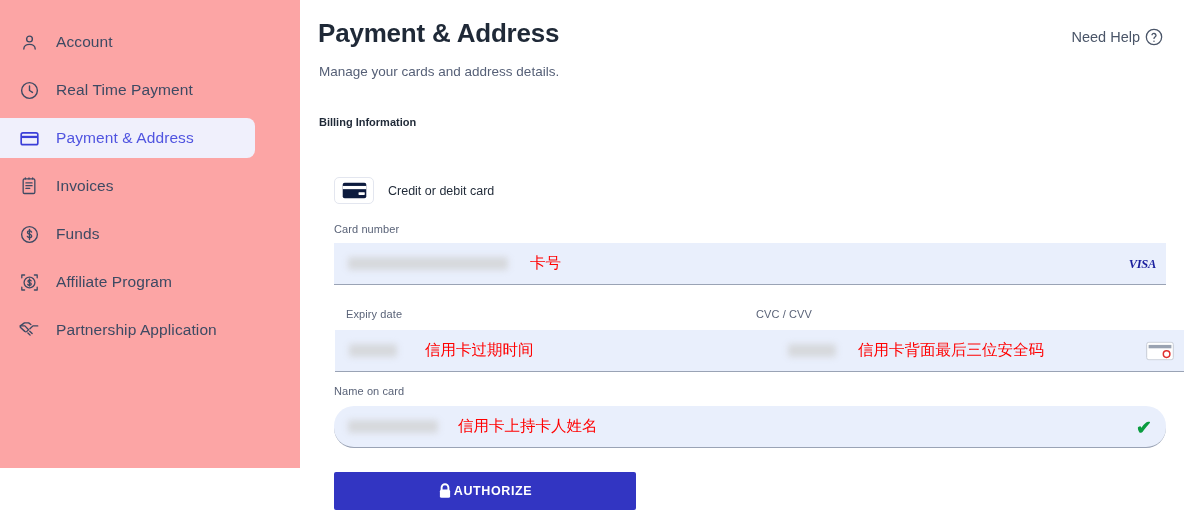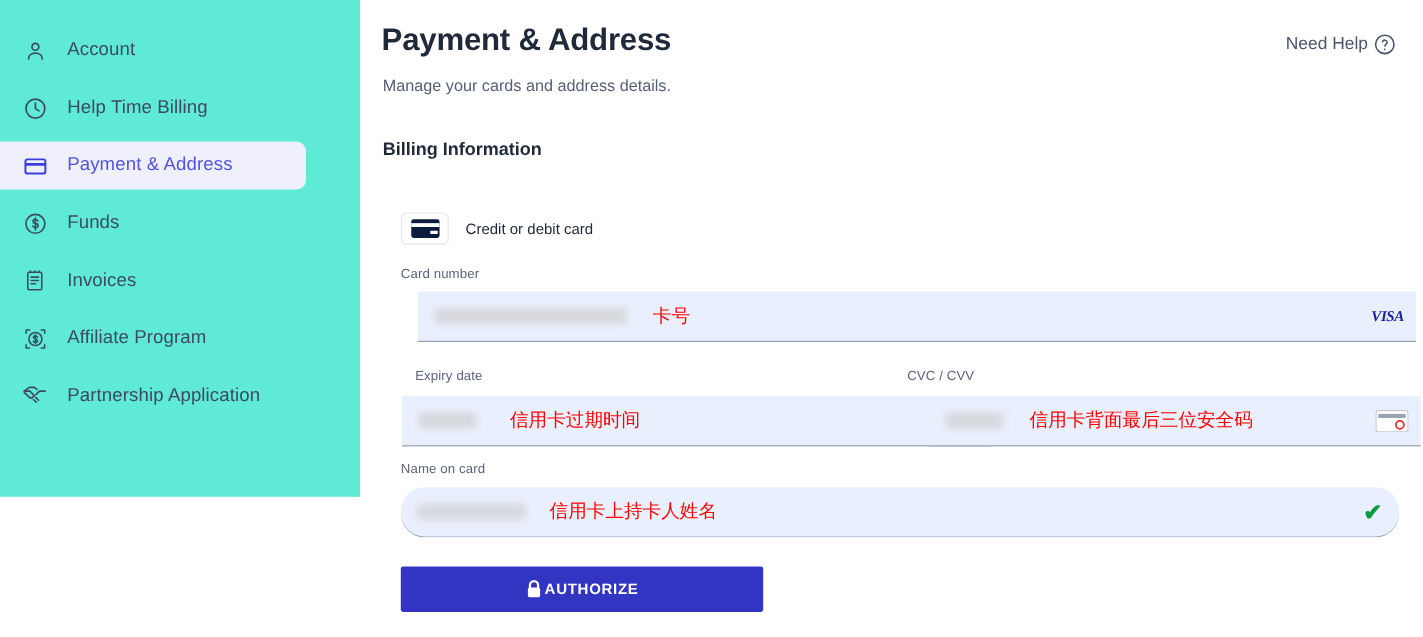--- a/index.html
+++ b/index.html
@@ -19,22 +19,22 @@
     height: 531px;
     background: #ffffff;
   }
 
   
   #sidebar {
     position: absolute;
     left: 0;
     top: 0;
     width: 300px;
-    height: 414px;
-    background: #5eead4;
+    height: 468px;
+    background: #fca5a5;
     padding-top: 22px;
   }
 
   .nav-item {
     position: relative;
     display: flex;
     align-items: center;
     height: 40px;
     margin: 0 45px 8px 0;
     padding-left: 18px;
@@ -106,21 +106,21 @@
     width: 20px;
     height: 20px;
     color: #4a5568;
     display: flex;
   }
 
   #section-title {
     position: absolute;
     left: 1px;
     top: 116px;
-    font-size: 15px;
+    font-size: 11px;
     font-weight: bold;
     color: #1f2937;
   }
 
   
   #card-type-row {
     position: absolute;
     left: 16px;
     top: 177px;
     display: flex;
@@ -173,21 +173,21 @@
   .check {
     position: absolute;
     color: #0a9c3f;
     font-size: 19px;
     font-weight: bold;
     line-height: 1;
   }
 
   
   #lbl-card-number { left: 16px; top: 223px; }
-  #fld-card-number { left: 16px; top: 243px; width: 832px; height: 42px; margin-left: 14px; }
+  #fld-card-number { left: 16px; top: 243px; width: 832px; height: 42px; }
   #fld-card-number .blur-block { width: 160px; height: 13px; margin-left: 14px; }
   #fld-card-number .cn-note { margin-left: 22px; }
   #visa-badge {
     position: absolute;
     right: 10px;
     top: 50%;
     transform: translateY(-50%);
     font-family: "Liberation Serif", serif;
     font-style: italic;
     font-weight: bold;
@@ -270,53 +270,53 @@
       <span class="nav-label">Account</span>
     </div>
 
     <div class="nav-item">
       <span class="nav-icon">
         <svg viewBox="0 0 24 24" width="21" height="21" fill="none" stroke="currentColor" stroke-width="1.6" stroke-linecap="round" stroke-linejoin="round">
           <circle cx="12" cy="12" r="9"></circle>
           <path d="M12 6.8V12l3.4 2.2"></path>
         </svg>
       </span>
-      <span class="nav-label">Help Time Billing</span>
+      <span class="nav-label">Real Time Payment</span>
     </div>
 
     <div class="nav-item active">
       <span class="nav-icon">
         <svg viewBox="0 0 24 24" width="21" height="21" fill="none" stroke="currentColor" stroke-width="1.9" stroke-linejoin="round">
           <rect x="2.5" y="5.5" width="19" height="13.5" rx="2"></rect>
           <path d="M2.5 10.2h19" stroke-width="2.6"></path>
         </svg>
       </span>
       <span class="nav-label">Payment &amp; Address</span>
+    </div>
+
+    <div class="nav-item">
+      <span class="nav-icon">
+        <svg viewBox="0 0 24 24" width="20" height="20" fill="none" stroke="currentColor" stroke-width="1.55" stroke-linecap="round" stroke-linejoin="round">
+          <rect x="5" y="3.5" width="14" height="17.5" rx="1.6"></rect>
+          <path d="M8.3 8.3h7.4M8.3 11.6h7.4M8.3 14.9h4.6"></path>
+          <path d="M7.6 3.5v-1.2M12 3.5v-1.2M16.4 3.5v-1.2"></path>
+        </svg>
+      </span>
+      <span class="nav-label">Invoices</span>
     </div>
 
     <div class="nav-item">
       <span class="nav-icon">
         <svg viewBox="0 0 24 24" width="21" height="21" fill="none" stroke="currentColor" stroke-width="1.55" stroke-linecap="round" stroke-linejoin="round">
           <circle cx="12" cy="12" r="9"></circle>
           <path d="M14.4 9.2c-.5-.9-1.4-1.3-2.4-1.3-1.3 0-2.3.7-2.3 1.8 0 1.2 1.1 1.6 2.3 1.9 1.3.3 2.5.7 2.5 2 0 1.2-1.1 1.9-2.5 1.9-1.1 0-2.1-.5-2.5-1.4"></path>
           <path d="M12 6.3v11.4"></path>
         </svg>
       </span>
       <span class="nav-label">Funds</span>
-    </div>
-
-    <div class="nav-item">
-      <span class="nav-icon">
-        <svg viewBox="0 0 24 24" width="20" height="20" fill="none" stroke="currentColor" stroke-width="1.55" stroke-linecap="round" stroke-linejoin="round">
-          <rect x="5" y="3.5" width="14" height="17.5" rx="1.6"></rect>
-          <path d="M8.3 8.3h7.4M8.3 11.6h7.4M8.3 14.9h4.6"></path>
-          <path d="M7.6 3.5v-1.2M12 3.5v-1.2M16.4 3.5v-1.2"></path>
-        </svg>
-      </span>
-      <span class="nav-label">Invoices</span>
     </div>
 
     <div class="nav-item">
       <span class="nav-icon">
         <svg viewBox="0 0 24 24" width="21" height="21" fill="none" stroke="currentColor" stroke-width="1.5" stroke-linecap="round" stroke-linejoin="round">
           <circle cx="12" cy="12" r="6.2"></circle>
           <path d="M13.9 10.2c-.4-.7-1.1-1-1.9-1-1 0-1.8.5-1.8 1.4 0 .9.9 1.2 1.8 1.5 1 .2 2 .5 2 1.6 0 .9-.9 1.5-2 1.5-.9 0-1.6-.4-2-1.1"></path>
           <path d="M12 8v8"></path>
           <path d="M3.2 6.6V3.4h3.2M17.6 3.4h3.2v3.2M20.8 17.4v3.2h-3.2M6.4 20.6H3.2v-3.2"></path>
         </svg>

